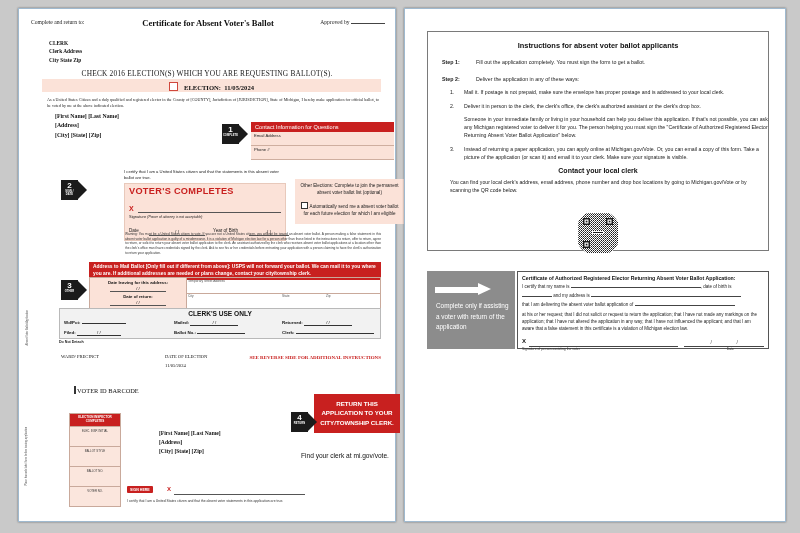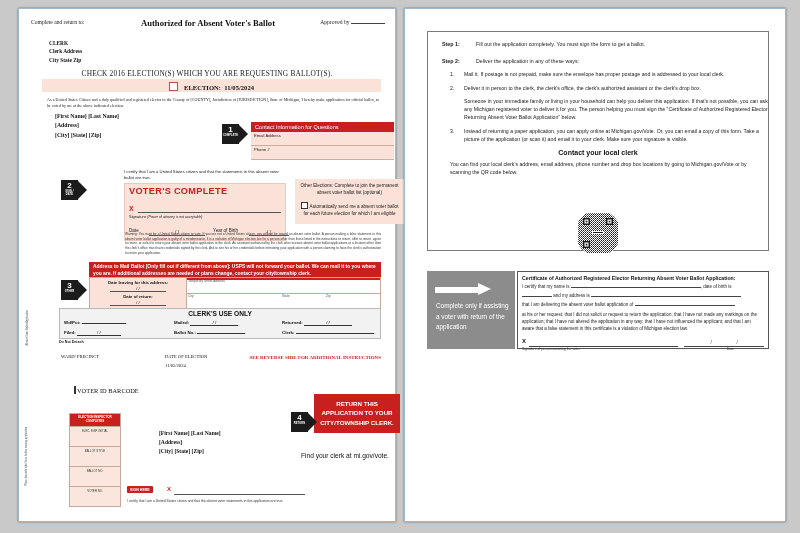--- a/index.html
+++ b/index.html
@@ -165,21 +165,21 @@
 </head>
 <body>
 
 <div class="stage">
 
   <div class="page" id="page-left">
     <div class="page-inner">
 
       <div class="lhead">
         <div class="serif ret">Complete and return to:</div>
-        <div class="serif title">Authorized for Absent Voter's Ballot</div>
+        <div class="serif title">Certificate for Absent Voter's Ballot</div>
         <div class="serif appr"><span>Approved by</span> <u></u></div>
       </div>
 
       <div class="serif clerkblock">
         <div>CLERK</div>
         <div>Clerk Address</div>
         <div>City State Zip</div>
       </div>
 
       <div class="serif checkline">CHECK 2016 ELECTION(S) WHICH YOU ARE REQUESTING BALLOT(S).</div>
@@ -219,21 +219,21 @@
         <div class="body"></div>
           <div class="tip"></div>
         <div class="num">2</div>
         <div class="cap" style="white-space:pre-line;">SIGN /
 DATE</div>
       </div>
 
       <div class="sigbox">
         <div class="sigcert">I certify that I am a United States citizen and that the statements in this absent voter ballot are true.</div>
         <div class="sigpanel">
-          <div class="sigtitle">VOTER'S COMPLETE</div>
+          <div class="sigtitle">VOTER'S COMPLETES</div>
           <div class="sigline">
             <span class="x">X</span>
             <span class="rule"></span>
           </div>
           <div class="siglabel">
             <span>Signature</span>
             <i>(Power of attorney is not acceptable)</i>
           </div>
           <div class="sigrow">
             <span class="dlabel">Date</span>
@@ -341,20 +341,21 @@
 
       <div class="sidetext">Absent Voter Ballot Application</div>
       <div class="sidetext2">Place barcode label here before issuing application</div>
     </div>
   </div>
 
   <div class="page" id="page-right">
     <div class="page-inner">
 
       <div class="instrbox">
+        <div class="instr-title">Instructions for absent voter ballot applicants</div>
 
         <div class="stepline">
           <span class="lbl">Step 1:</span>
           <span class="txt">Fill out the application completely. You must sign the form to get a ballot.</span>
         </div>
 
         <div class="stepline">
           <span class="lbl">Step 2:</span>
           <span class="txt">Deliver the application in any of these ways:</span>
         </div>

